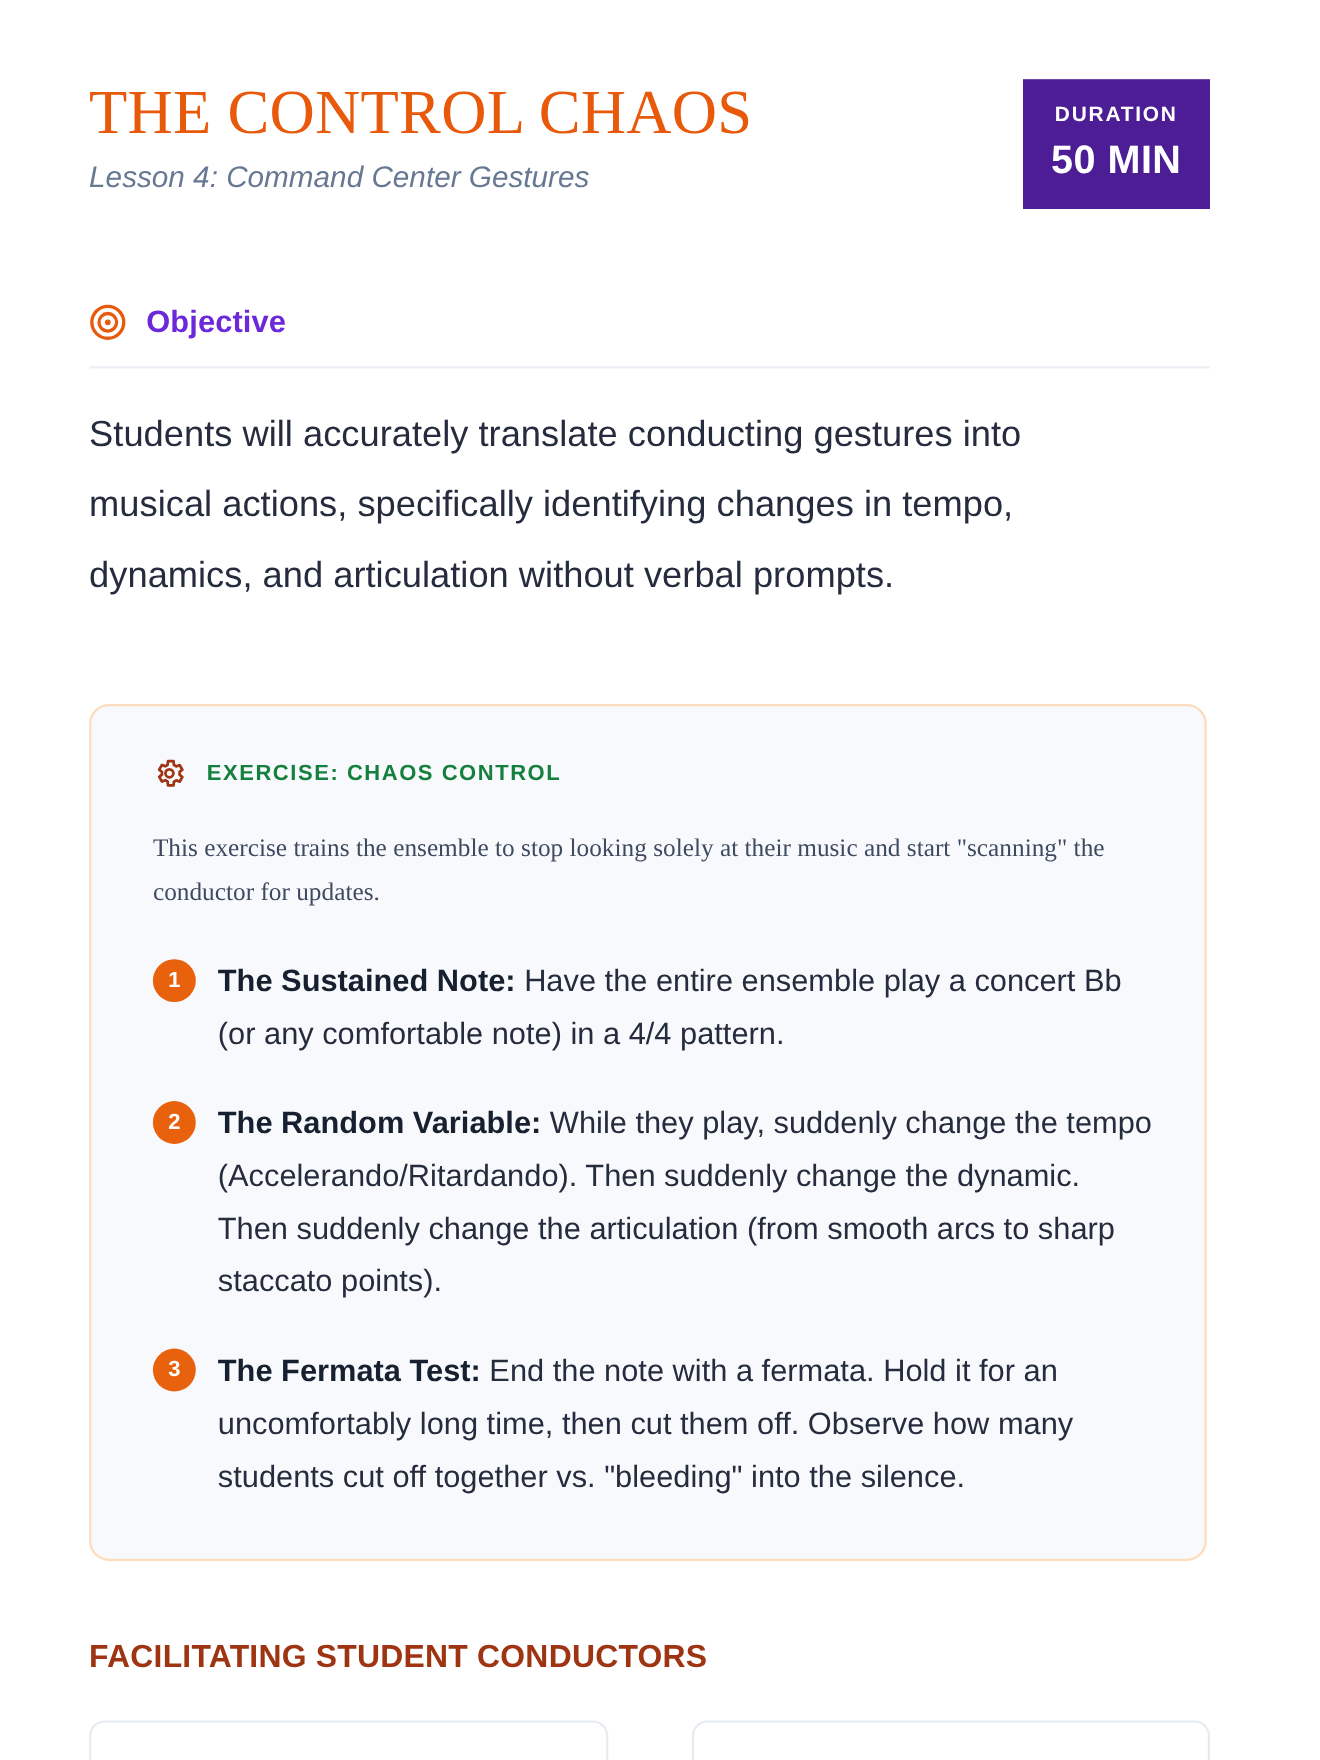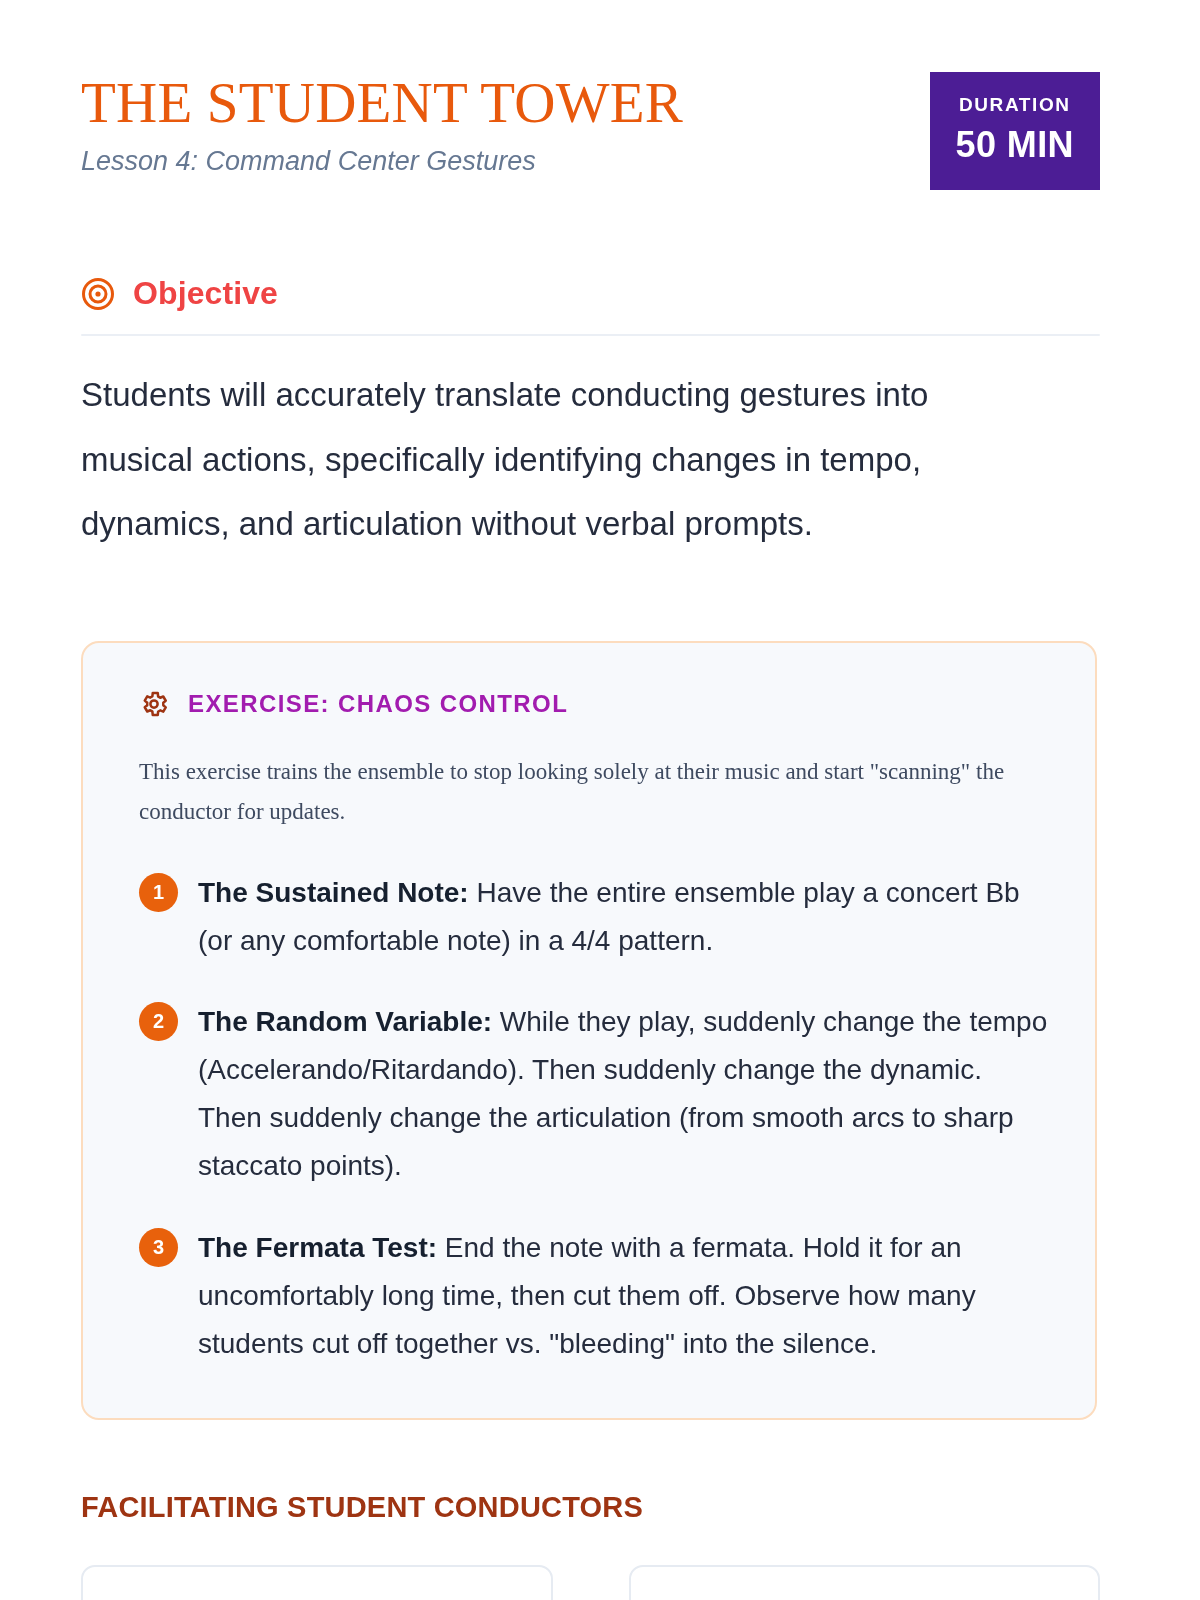--- a/index.html
+++ b/index.html
@@ -95,23 +95,23 @@
     align-items: center;
     gap: 18px;
   }
   .target-icon {
     width: 34px;
     height: 34px;
     flex: 0 0 auto;
     display: block;
   }
   .section-title {
-    font-size: 32px;
-    font-weight: 700;
-    color: #ef4444;
+    font-size: 28px;
+    font-weight: 700;
+    color: #6d28d9;
     letter-spacing: 0.1px;
     line-height: 1.1;
   }
   .divider {
     height: 2px;
     background: #EBEFF5;
     margin-top: 23px;
     border-radius: 1px;
   }
   .objective-text {
@@ -137,24 +137,24 @@
     gap: 19px;
     margin-bottom: 33px;
   }
   .gear-icon {
     width: 30px;
     height: 30px;
     flex: 0 0 auto;
     display: block;
   }
   .exercise-title {
-    font-size: 24px;
+    font-size: 20px;
     font-weight: 700;
     letter-spacing: 1.4px;
-    color: #a21caf;
+    color: #15803d;
     line-height: 1.1;
     text-align: center;
   }
   .exercise-intro {
     font-size: 23px;
     line-height: 1.75;
     color: #3E4A60;
     max-width: 880px;
     margin-bottom: 36px;
     font-family: Liberation Serif, serif;
@@ -229,21 +229,21 @@
     line-height: 1.3;
   }
 </style>
 </head>
 <body>
 
 <div class="page">
 
   <div class="header">
     <div class="header-left">
-      <div class="lesson-title">THE STUDENT TOWER</div>
+      <div class="lesson-title">THE CONTROL CHAOS</div>
       <div class="lesson-subtitle">Lesson 4: Command Center Gestures</div>
     </div>
     <div class="duration-badge">
       <span class="duration-label">DURATION</span>
       <span class="duration-value">50 MIN</span>
     </div>
   </div>
 
   <div class="objective-section">
     <div class="section-head">

